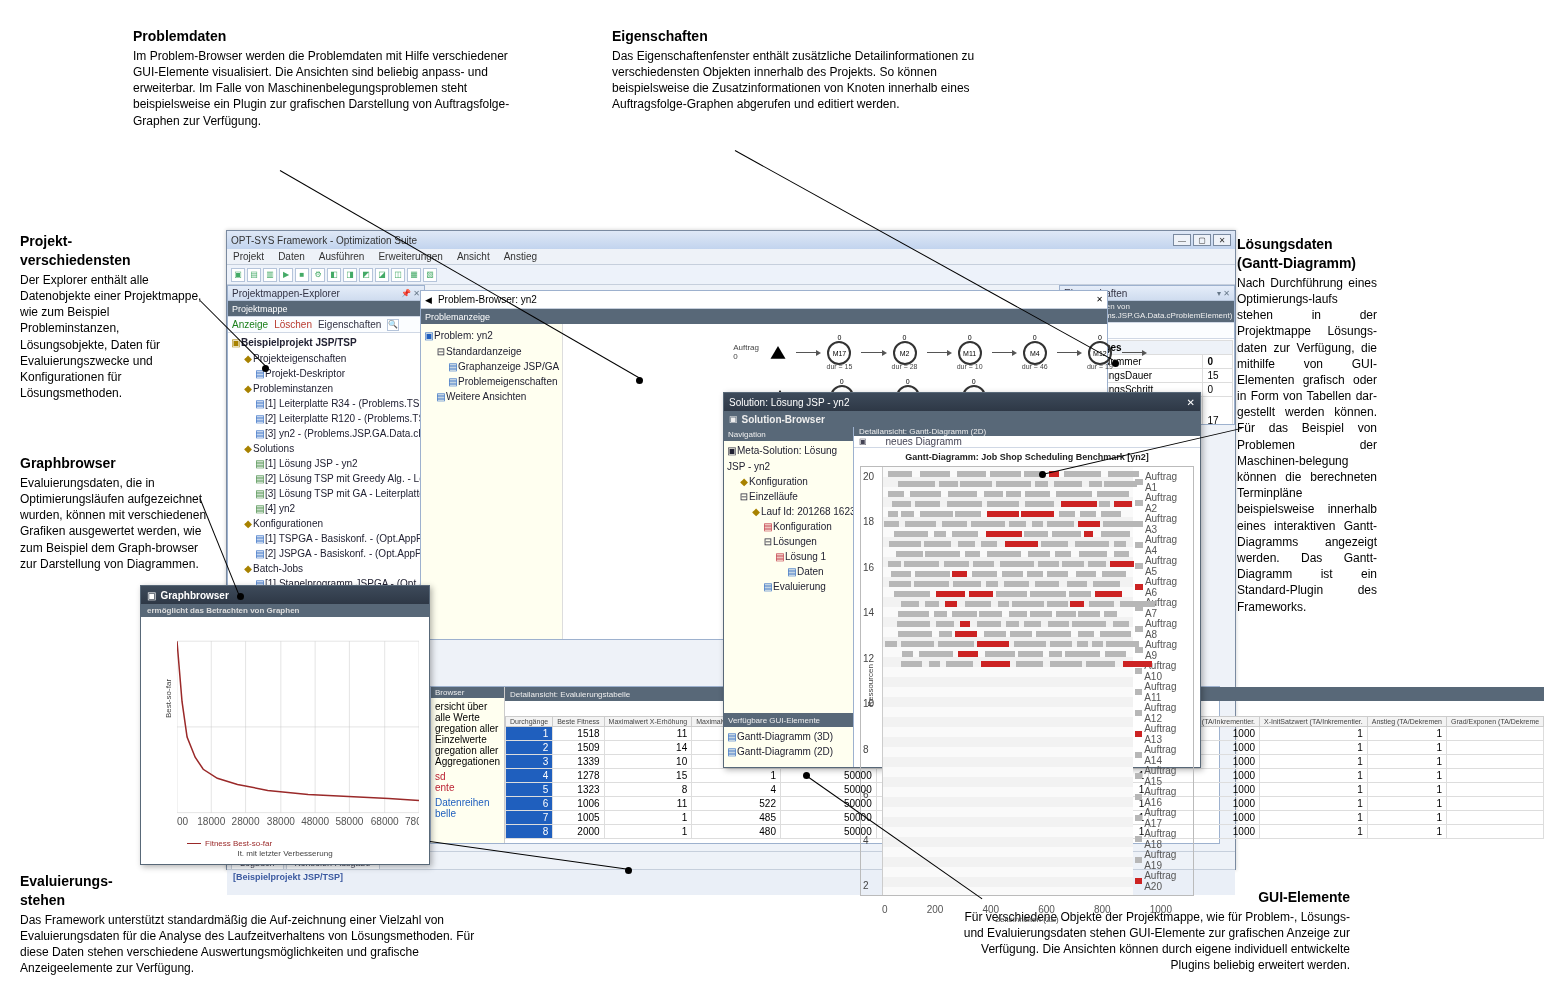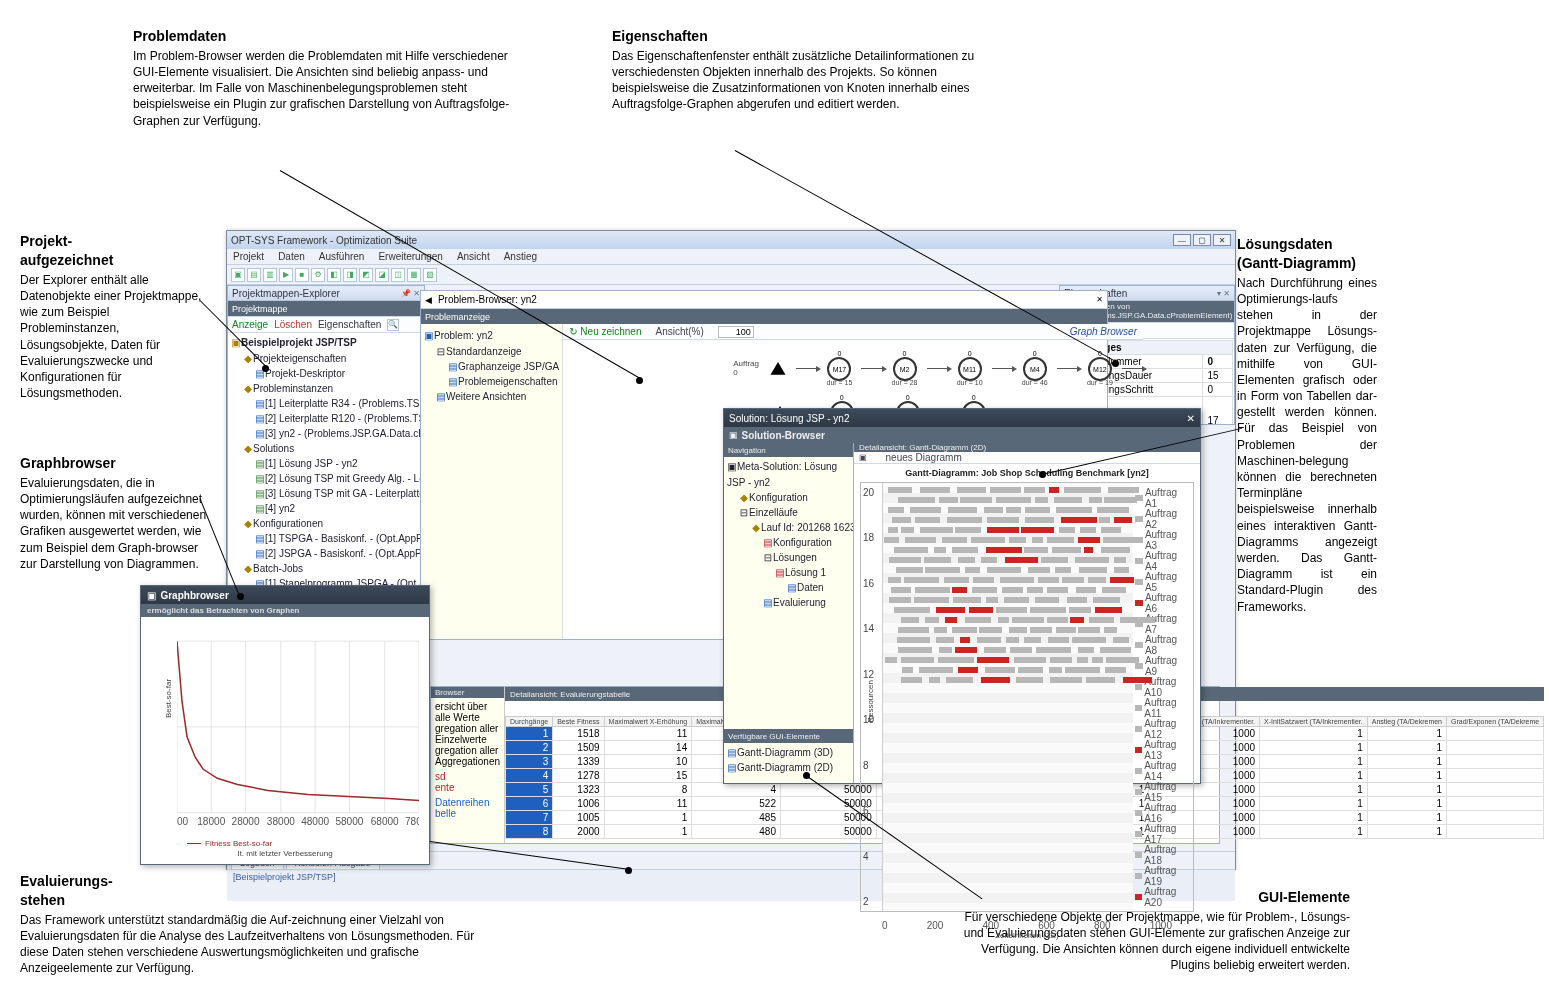--- a/index.html
+++ b/index.html
@@ -42,21 +42,21 @@
 .graphs{padding:6px 0 0 170px;}
 .graphs .row{display:flex;align-items:center;height:44px;}
 .tri{width:18px;height:18px;border-left:10px solid transparent;border-right:10px solid transparent;border-bottom:17px solid #000;display:inline-block;margin-right:8px;transform:scale(.75);}
 .node{width:24px;height:24px;border:2px solid #333;border-radius:50%;display:inline-flex;align-items:center;justify-content:center;font-size:7px;margin:0 10px;}
 .arrw{width:22px;border-top:1px solid #555;position:relative;}
 .arrw::after{content:'';position:absolute;right:-4px;top:-3px;border-left:5px solid #555;border-top:3px solid transparent;border-bottom:3px solid transparent;}
 .dur{font-size:7px;margin-top:-2px;color:#444;}
 .auf{font-size:8px;color:#444;margin-right:4px;}
 
 
-.solwin{position:absolute;left:723px;top:408px;width:478px;height:376px;border:1px solid #586878;background:#eef2f8;box-shadow:2px 2px 6px rgba(0,0,0,.3);z-index:30;}
+.solwin{position:absolute;left:723px;top:392px;width:478px;height:376px;border:1px solid #586878;background:#eef2f8;box-shadow:2px 2px 6px rgba(0,0,0,.3);z-index:30;}
 .solwin .tb{height:18px;background:linear-gradient(#3d4a5a,#2e3846);color:#fff;font-size:9px;display:flex;align-items:center;padding:0 5px;}
 .solwin .sub{height:16px;background:#586878;color:#eee;font-size:9px;display:flex;align-items:center;padding:0 5px;}
 .solwin .body{display:flex;height:calc(100% - 34px);}
 .solwin .nav{width:130px;border-right:1px solid #9db1ce;display:flex;flex-direction:column;background:#fff;}
 .solwin .navhdr{height:14px;background:#586878;color:#eee;font-size:8px;padding:0 4px;display:flex;align-items:center;}
 .solwin .navbody{flex:1;background:#fffff0;padding:2px 3px;overflow:hidden;}
 .solwin .avail{height:14px;background:#586878;color:#eee;font-size:8px;padding:0 4px;display:flex;align-items:center;margin-top:auto;}
 .solwin .availbody{height:40px;background:#fffff0;padding:2px 3px;}
 .solwin .gantt{flex:1;background:#fff;display:flex;flex-direction:column;}
 .ganttbar{height:14px;background:#586878;color:#eee;font-size:8px;padding:0 5px;display:flex;align-items:center;}
@@ -88,21 +88,21 @@
 
 .evalwin{position:absolute;left:430px;top:686px;width:790px;height:158px;border:1px solid #9db1ce;background:#fff;}
 .evalwin .eh{height:14px;background:#586878;color:#eee;font-size:8px;padding:0 5px;display:flex;align-items:center;}
 .evalwin .et{height:16px;border-bottom:1px solid #d0d8e5;font-size:9px;color:#334;display:flex;align-items:center;padding:0 6px;gap:10px;}
 table.evt{border-collapse:collapse;font-size:8px;width:100%;}
 table.evt th{background:#f3f3f3;border:1px solid #ccc;padding:1px 4px;font-weight:400;color:#444;text-align:right;font-size:7px;white-space:nowrap;}
 table.evt td{border:1px solid #ddd;padding:1px 4px;text-align:right;}
 table.evt td:first-child{background:#1f5fbe;color:#fff;text-align:right;width:70px;}
 .evnav{width:130px;border-right:1px solid #ccc;background:#fffff0;font-size:8px;padding:4px;}
 
-.statusbar{height:32px;border-top:1px solid #c6cfdc;background:#eaeff7;font-size:9px;color:#3c5aa0;padding:2px 6px;}
+.statusbar{height:26px;border-top:1px solid #c6cfdc;background:#eaeff7;font-size:9px;color:#3c5aa0;padding:2px 6px;font-weight:bold;}
 .tabstrip{height:18px;border-top:1px solid #c6cfdc;display:flex;align-items:flex-end;padding:0 4px;gap:2px;}
 .tabstrip .tab{background:#fbfdff;border:1px solid #c6cfdc;border-bottom:none;padding:1px 8px;font-size:9px;color:#445;}
 
 .panel-hdr .pin{margin-left:auto;font-size:8px;color:#678;}
 </style>
 </head>
 <body>
 
 <div class="app">
   <div class="app-titlebar">
@@ -252,26 +252,20 @@
         <li><span class="ic">⊟</span><span>Standardanzeige</span>
           <ul>
             <li><span class="ic b">▤</span><span>Graphanzeige JSP/GA</span></li>
             <li><span class="ic b">▤</span><span>Problemeigenschaften</span></li>
           </ul>
         </li>
         <li><span class="ic b">▤</span><span>Weitere Ansichten</span></li>
       </ul>
     </div>
     <div style="flex:1;display:flex;flex-direction:column">
-      <div class="ptool">
-        <span style="color:#1a7f1a">↻ <span>Neu zeichnen</span></span>
-        <span><span>Ansicht(%)</span></span>
-        <input type="text" style="width: 36px; height: 12px; font-size: 9px; border: 1px solid rgb(187, 187, 187); text-align: right; padding: 0px 2px;" value="100">
-        <span style="margin-left:auto;font-style:italic;color:#2a4d9c">Graph Browser</span>
-      </div>
       <div class="graphs" id="graphrows">
           <div class="row">
             <span class="auf">Auftrag 0</span>
             <span class="tri"></span>
             <span class="arrw"></span>
             <div style="display:inline-flex;flex-direction:column;align-items:center">
               <span style="font-size:7px">0</span>
               <span class="node">M17</span>
               <span class="dur">dur = 15</span>
             </div>
@@ -882,21 +876,21 @@
 <div class="ann" style="left:133px;top:27px;width:380px">
   <div class="t">Problemdaten</div>
     <div class="d">Im Problem-Browser werden die Problemdaten mit Hilfe verschiedener GUI-Elemente visualisiert. Die Ansichten sind beliebig anpass- und erweiterbar. Im Falle von Maschinenbelegungsproblemen steht beispielsweise ein Plugin zur grafischen Darstellung von Auftragsfolge-Graphen zur Verfügung.</div>
 </div>
 <div class="ann" style="left:612px;top:27px;width:380px">
   <div class="t">Eigenschaften</div>
     <div class="d">Das Eigenschaftenfenster enthält zusätzliche Detailinformationen zu verschiedensten Objekten innerhalb des Projekts. So können beispielsweise die Zusatzinformationen von Knoten innerhalb eines Auftragsfolge-Graphen abgerufen und editiert werden.</div>
 </div>
 <div class="ann" style="left:20px;top:232px;width:188px">
   <div class="t" style="white-space:pre-line">Projekt-
-aufgezeichnet</div>
+verschiedensten</div>
     <div class="d">Der Explorer enthält alle Datenobjekte einer Projektmappe, wie zum Beispiel Probleminstanzen, Lösungsobjekte, Daten für Evaluierungszwecke und Konfigurationen für Lösungsmethoden.</div>
 </div>
 <div class="ann" style="left:20px;top:454px;width:188px">
   <div class="t">Graphbrowser</div>
     <div class="d">Evaluierungsdaten, die in Optimierungsläufen aufgezeichnet wurden, können mit verschiedenen Grafiken ausgewertet werden, wie zum Beispiel dem Graph-browser zur Darstellung von Diagrammen.</div>
 </div>
 <div class="ann" style="left:20px;top:872px;width:470px">
   <div class="t" style="white-space:pre-line">Evaluierungs-
 stehen</div>
     <div class="d">Das Framework unterstützt standardmäßig die Auf-zeichnung einer Vielzahl von Evaluierungsdaten für die Analyse des Laufzeitverhaltens von Lösungsmethoden. Für diese Daten stehen verschiedene Auswertungsmöglichkeiten und grafische Anzeigeelemente zur Verfügung.</div>

